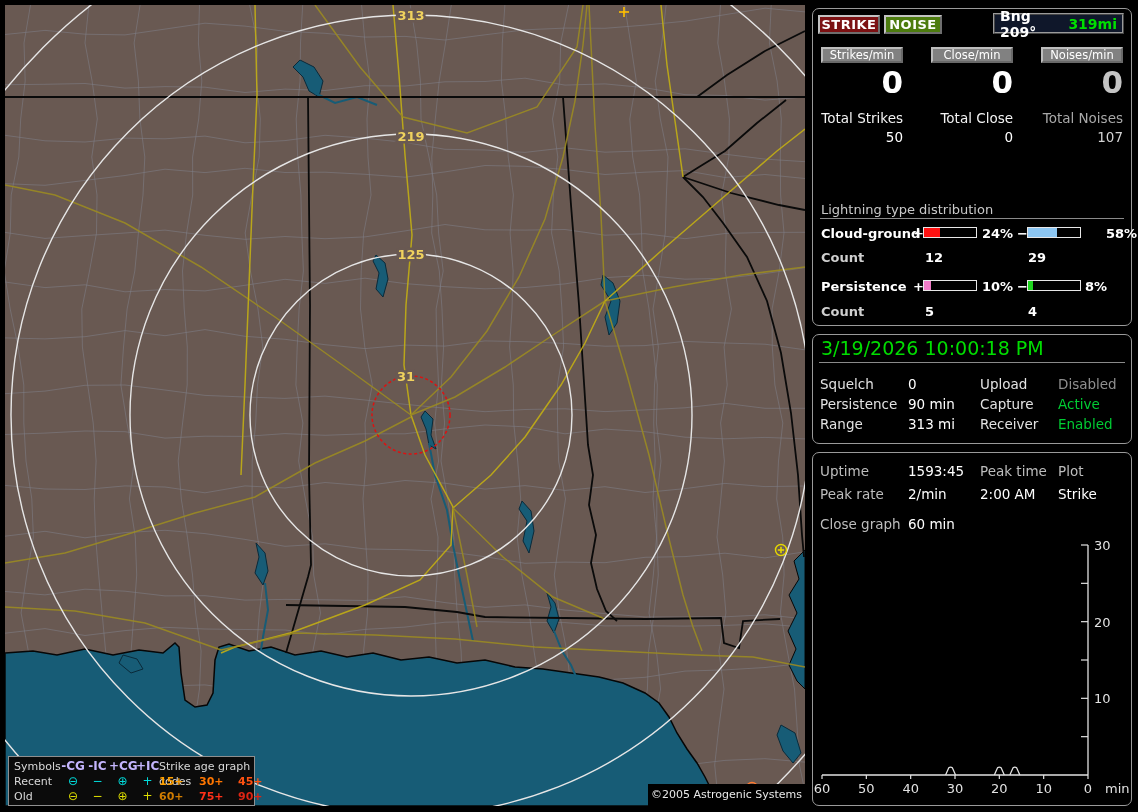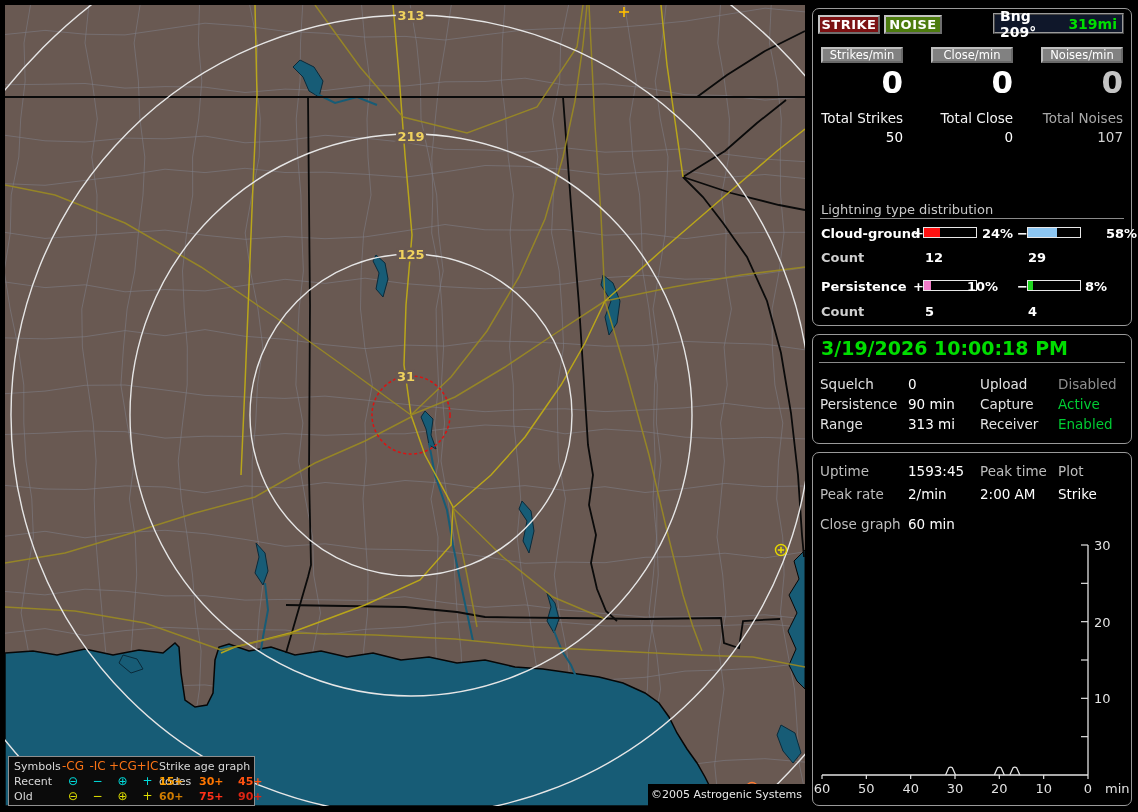--- a/index.html
+++ b/index.html
@@ -5,21 +5,21 @@
   html,body{margin:0;padding:0;background:#000;}
   #stage{position:relative;width:1138px;height:812px;background:#000;overflow:hidden;
          font-family:"DejaVu Sans","Liberation Sans",sans-serif;color:#fff;}
   
   #map-area{position:absolute;left:5px;top:5px;width:800px;height:801px;overflow:hidden;}
   #map-svg{display:block;}
   #map-legend{position:absolute;left:8px;top:756px;width:247px;height:50px;background:#0b0b0b;
               border:1px solid #8f8f8f;font-size:11px;z-index:5;padding:2px 0 0 5px;box-sizing:border-box;}
   .lg-row{display:grid;grid-template-columns:46px 26px 23px 27px 23px 40px 39px 38px;height:15px;line-height:15px;}
   .lg-h{color:#d8d8d8;}
-  .lg-colh{color:#f97316;font-weight:normal;}
+  .lg-colh{color:#c4b5fd;font-weight:bold;}
   .lg-sym{text-align:center;font-size:12px;}
   .lg-age{font-weight:bold;}
   #map-copyright{position:absolute;left:648px;top:784px;width:157px;height:22px;background:#000;
                  color:#e8e8e8;font-size:11px;text-align:center;line-height:22px;z-index:5;}
   
   .box{position:absolute;left:812px;width:320px;background:#000;border:1px solid #9a9a9a;border-radius:7px;box-sizing:border-box;}
   #box1{top:8px;height:318px;}
   #box2{top:334px;height:110px;}
   #box3{top:452px;height:354px;}
   .btn3d{position:absolute;display:flex;align-items:center;justify-content:center;
@@ -44,21 +44,21 @@
   #dist-underline{position:absolute;left:820px;top:218px;width:304px;height:1px;background:#8a8a8a;}
   .dist-row{position:absolute;left:821px;width:304px;height:14px;font-size:13px;}
   .dist-name{position:absolute;left:0;font-weight:bold;}
   .dist-sign{position:absolute;font-weight:bold;}
   .dist-bar{position:absolute;top:1px;width:54px;height:11px;border:1px solid #e8e8e8;background:#000;box-sizing:border-box;}
   .dist-fill{height:100%;}
   .dist-pct{position:absolute;font-weight:bold;}
   .count-row{position:absolute;left:821px;width:304px;font-size:13px;font-weight:bold;}
   .count-label{position:absolute;left:0;color:#cfcfcf;}
   .count-a{position:absolute;left:104px;} .count-b{position:absolute;left:207px;}
-  #clock{position:absolute;left:821px;top:337px;font-size:19px;font-weight:bold;color:#00dd00;}
+  #clock{position:absolute;left:821px;top:337px;font-size:19px;font-weight:normal;color:#00dd00;}
   #clock-underline{position:absolute;left:819px;top:362px;width:306px;height:1px;background:#8a8a8a;}
   .set-row{position:absolute;left:820px;width:308px;font-size:13.5px;}
   .set-l1{position:absolute;left:0;color:#e2e2e2;}
   .set-v1{position:absolute;left:88px;color:#fff;}
   .set-l2{position:absolute;left:160px;color:#e2e2e2;}
   .set-v2{position:absolute;left:238px;}
   .info-label{color:#bdbdbd;}
   .info-value{color:#fff;}
   #trend-svg{position:absolute;left:814px;top:532px;z-index:2;}
 </style>
@@ -250,21 +250,21 @@
         <span class="count-label">Count</span>
         <span class="count-a">12</span>
         <span class="count-b">29</span>
       </div>
       <div class="dist-row" style="top: 279px;">
         <span class="dist-name">Persistence</span>
         <span class="dist-sign" style="left:92px;">+</span>
         <div class="dist-bar" style="left:102px;">
           <div class="dist-fill" style="width:13%;background:#f07cc8;"></div>
         </div>
-        <span class="dist-pct" style="left:146px;">10%</span>
+        <span class="dist-pct" style="left:161px;">10%</span>
         <span class="dist-sign" style="left:196px;">−</span>
         <div class="dist-bar" style="left:206px;">
           <div class="dist-fill" style="width:10%;background:#1ed41e;"></div>
         </div>
         <span class="dist-pct" style="left:264px;">8%</span>
       </div>
       <div class="count-row" style="top: 304px;">
         <span class="count-label">Count</span>
         <span class="count-a">5</span>
         <span class="count-b">4</span>

